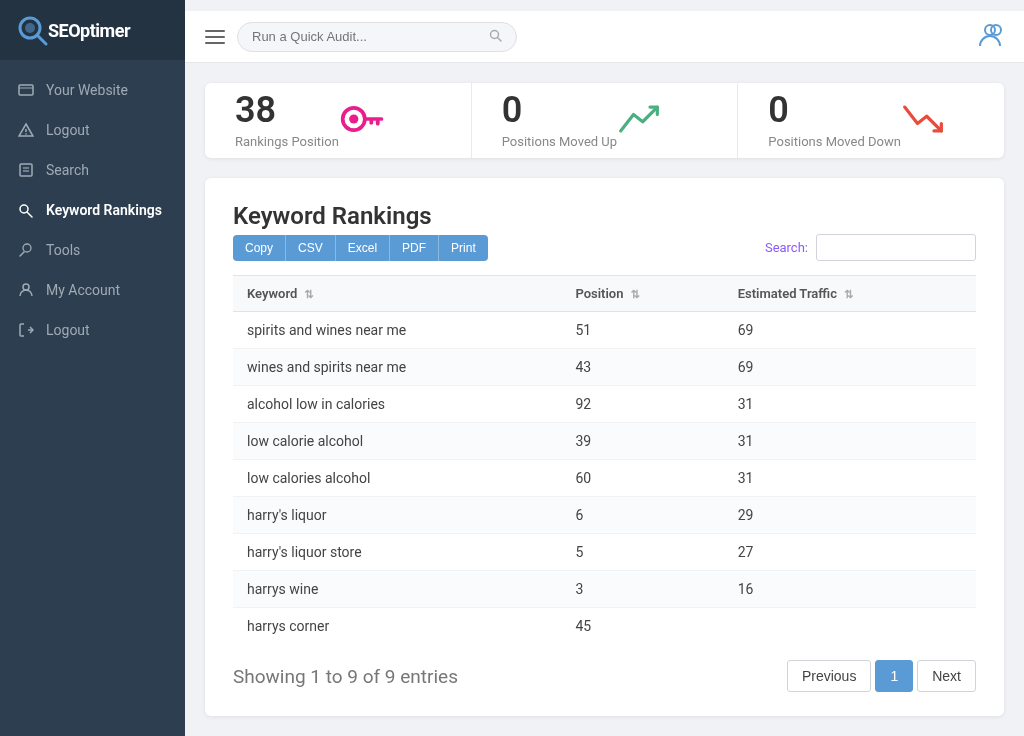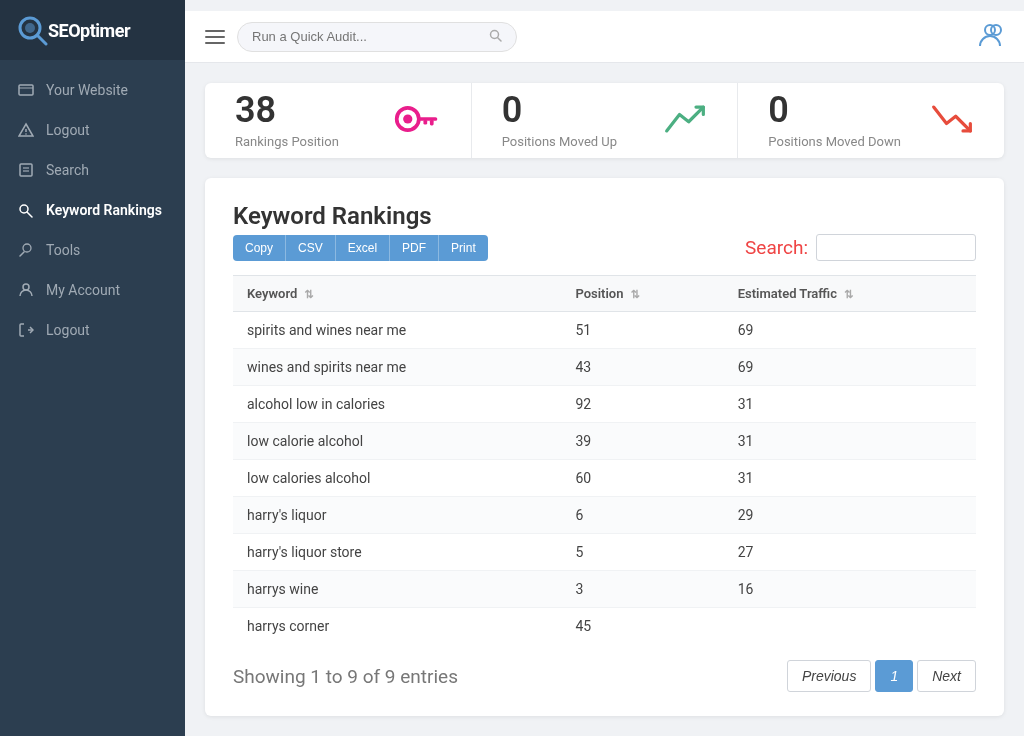--- a/index.html
+++ b/index.html
@@ -136,21 +136,20 @@
       background: #fff;
       border-radius: 6px;
       box-shadow: 0 1px 4px rgba(0,0,0,0.08);
       overflow: hidden;
     }
     .stat-card {
       flex: 1;
       padding: 28px 30px;
       display: flex;
       align-items: center;
-      justify-content: space-between;
       border-right: 1px solid #e8eaed;
     }
     .stat-card:last-child { border-right: none; }
     .stat-info {}
     .stat-value {
       font-size: 36px;
       font-weight: 600;
       color: #333;
       line-height: 1;
     }
@@ -206,21 +205,21 @@
       cursor: pointer;
       border: none;
       color: #fff;
       background: #5b9bd5;
       font-weight: 500;
     }
     .btn-export:first-child { border-radius: 4px 0 0 4px; }
     .btn-export:last-child { border-radius: 0 4px 4px 0; }
     .btn-export + .btn-export { border-left: 1px solid rgba(255,255,255,0.3); }
 
-    .search-label { font-size: 19px; color: #ef4444; }
+    .search-label { font-size: 13px; color: #8b5cf6; }
     .search-input-right {
       border: 1px solid #d0d4da;
       border-radius: 3px;
       padding: 5px 8px;
       font-size: 13px;
       outline: none;
       width: 160px;
     }
     .search-right-group {
       display: flex;
@@ -278,21 +277,20 @@
       gap: 4px;
     }
     .page-btn {
       padding: 7px 14px;
       font-size: 14px;
       cursor: pointer;
       border: 1px solid #d0d4da;
       background: #fff;
       color: #444;
       border-radius: 3px;
-      font-style: italic;
     }
     .page-btn.active {
       background: #5b9bd5;
       border-color: #5b9bd5;
       color: #fff;
     }
   </style>
 </head>
 <body>
 

